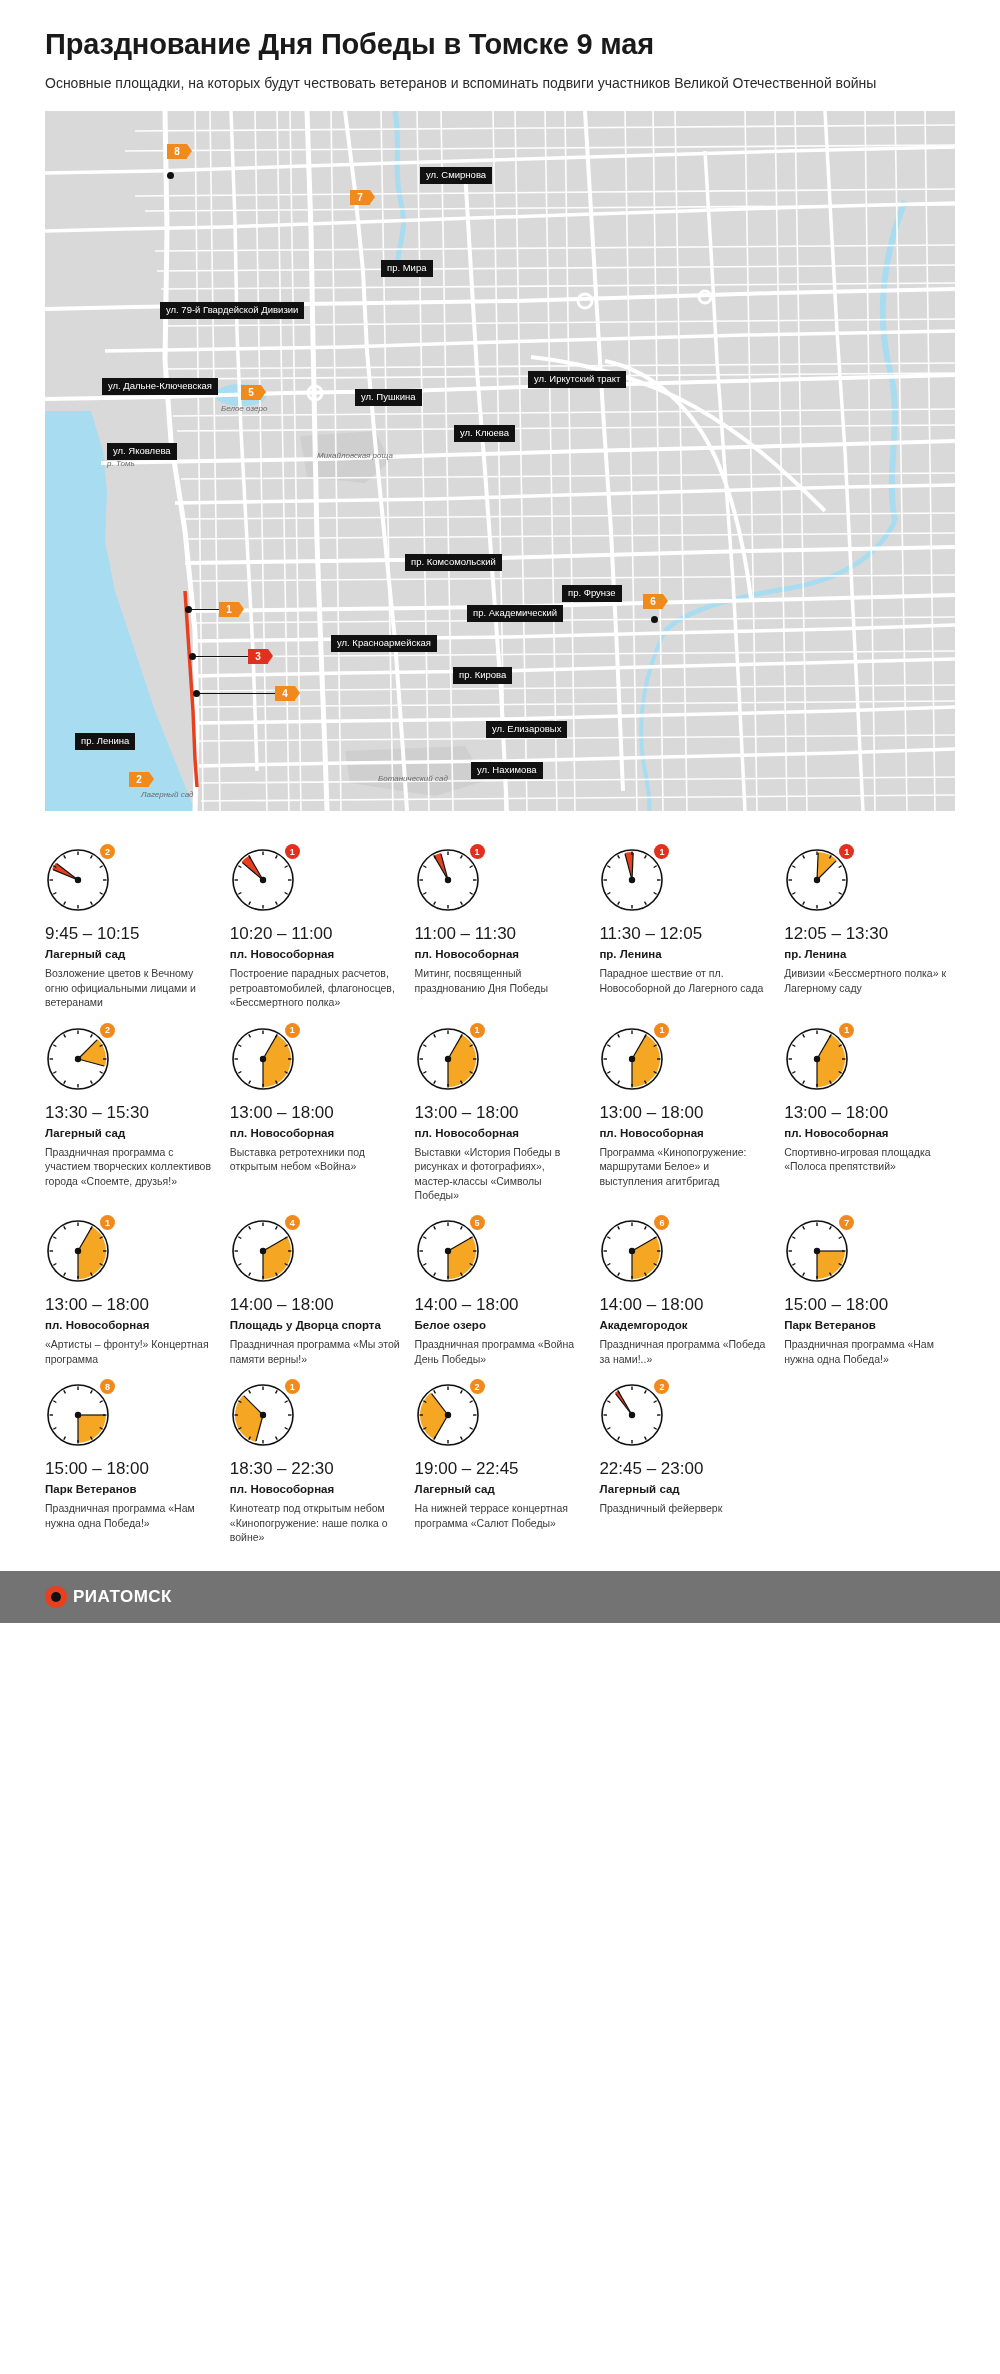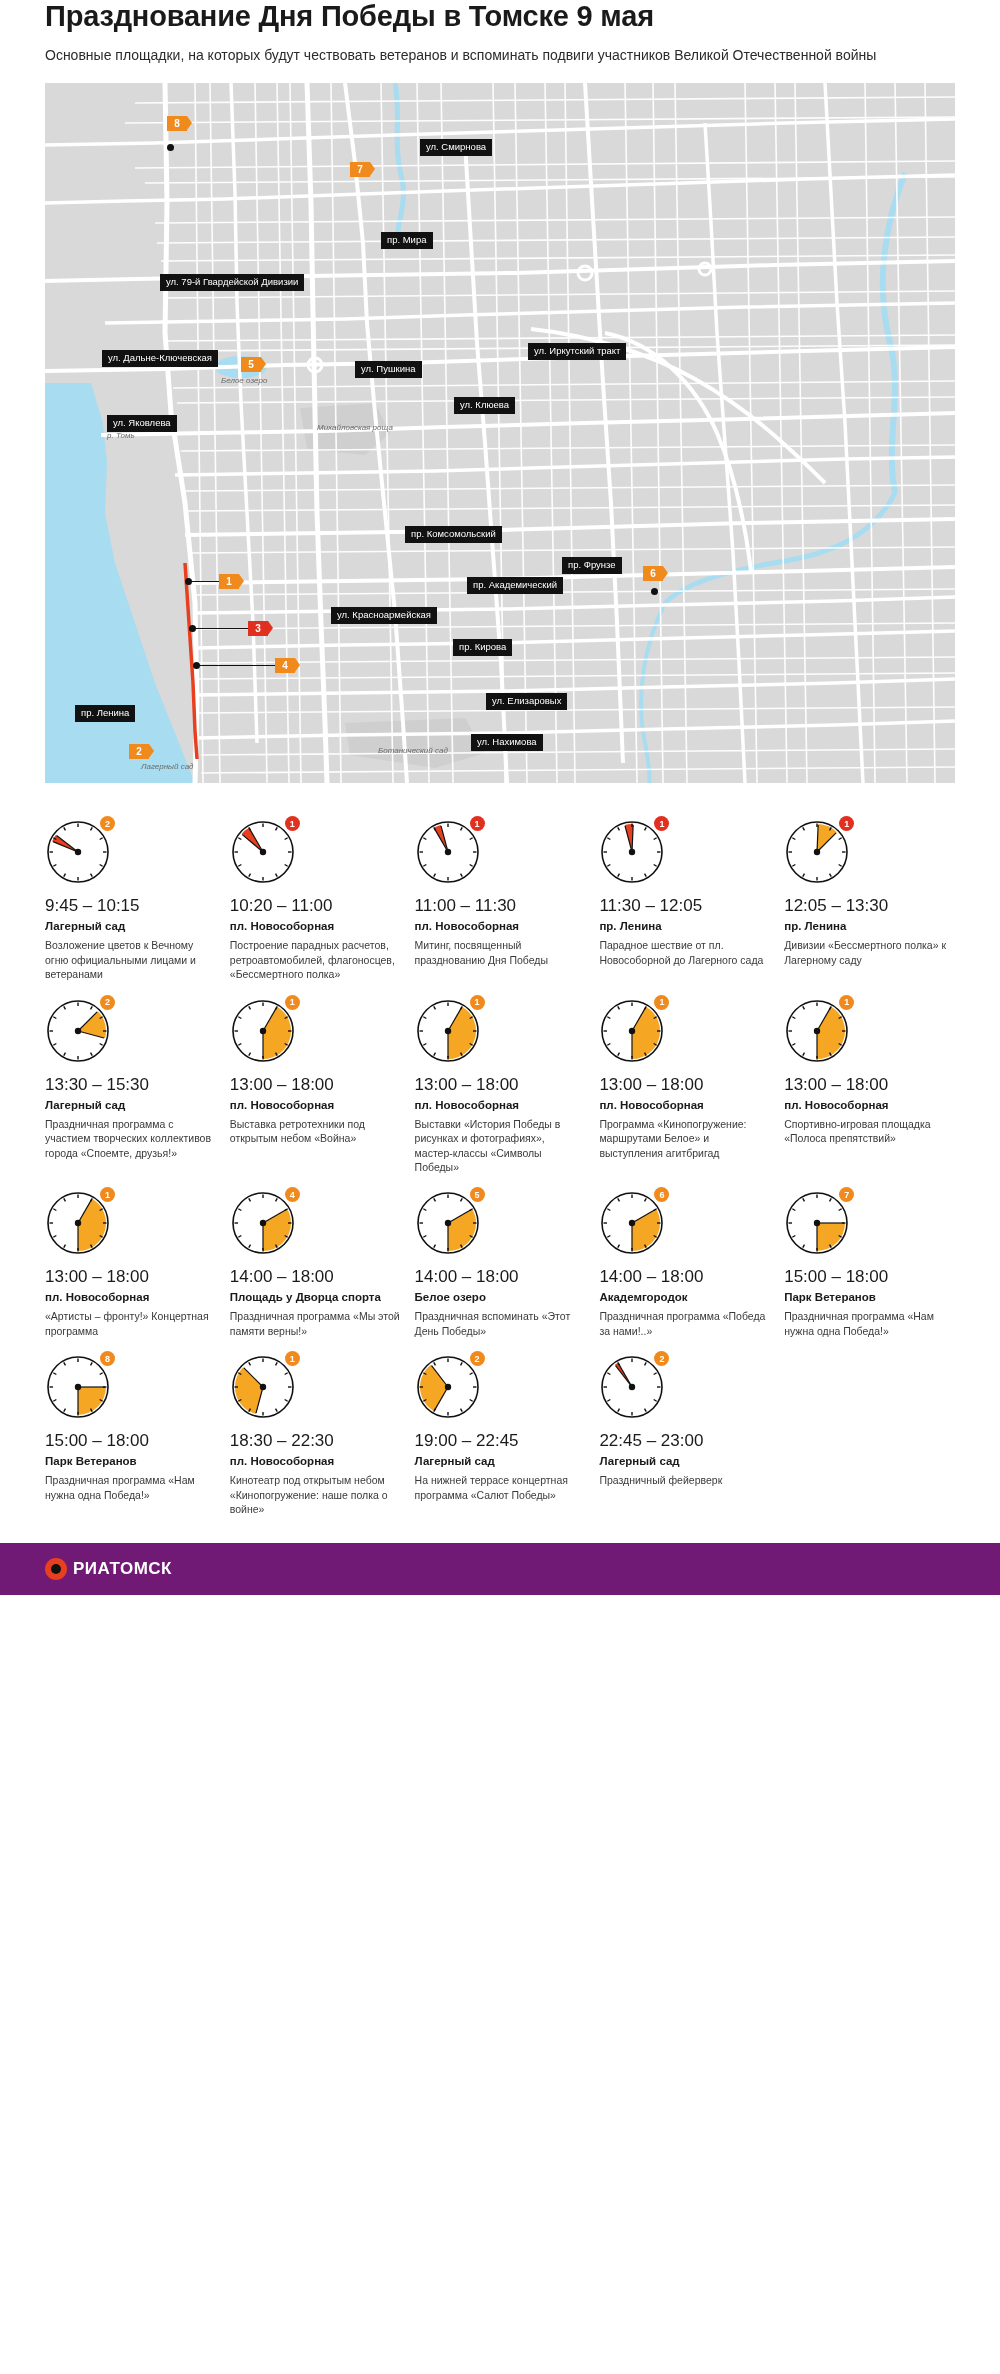--- a/index.html
+++ b/index.html
@@ -9,21 +9,21 @@
     font-family: "Liberation Sans", sans-serif;
   }
   .page {
     width: 1000px;
     min-height: 2374px;
     background: #ffffff;
     position: relative;
     padding: 0 45px;
   }
   
-  .header { }
+  .header { padding-top: 28px; }
   .title {
     font-size: 29px;
     font-weight: bold;
     color: #1a1a1a;
     letter-spacing: -0.2px;
     line-height: 1.15;
   }
   .subtitle {
     margin-top: 13px;
     font-size: 14px;
@@ -122,21 +122,21 @@
     font-size: 10.5px;
     color: #3a3a3a;
     line-height: 1.38;
   }
   
   .footer {
     margin-top: 26px;
     margin-left: -45px;
     margin-right: -45px;
     height: 52px;
-    background: #701a75;
+    background: #737373;
     display: flex;
     align-items: center;
     padding-left: 45px;
   }
   .logo {
     display: flex;
     align-items: center;
     gap: 6px;
   }
   .logo-mark {
@@ -655,21 +655,21 @@
             <line x1="4.50" y1="33.00" x2="8.00" y2="33.00" stroke="#111" stroke-width="1.4"></line>
             <line x1="8.32" y1="18.75" x2="11.35" y2="20.50" stroke="#111" stroke-width="1.4"></line>
             <line x1="18.75" y1="8.32" x2="20.50" y2="11.35" stroke="#111" stroke-width="1.4"></line>
       <line x1="33" y1="33" x2="56.38" y2="19.50" stroke="#111" stroke-width="1.2"></line>
       <line x1="33" y1="33" x2="33.00" y2="60.00" stroke="#111" stroke-width="1.2"></line>
       <circle cx="33" cy="33" r="3.2" fill="#111"></circle>
     </svg>
   </div>
         <div class="ev-time">14:00 – 18:00</div>
         <div class="ev-place">Белое озеро</div>
-        <div class="ev-desc">Праздничная вспоминать «Этот День Победы»</div>
+        <div class="ev-desc">Праздничная программа «Война День Победы»</div>
       </div>
       <div class="cell">
   <div class="clock-box">
     <div class="clock-badge ">6</div>
     <svg width="66" height="66" viewBox="0 0 66 66">
       <circle cx="33" cy="33" r="30" fill="#ffffff" stroke="#111" stroke-width="1.6"></circle>
       <path d="M33,33 L57.25,19.00 A28,28 0 0 1 33.00,61.00 Z" fill="#f5a623"></path>
       <line x1="33.00" y1="4.50" x2="33.00" y2="8.00" stroke="#111" stroke-width="1.4"></line>
             <line x1="47.25" y1="8.32" x2="45.50" y2="11.35" stroke="#111" stroke-width="1.4"></line>
             <line x1="57.68" y1="18.75" x2="54.65" y2="20.50" stroke="#111" stroke-width="1.4"></line>

